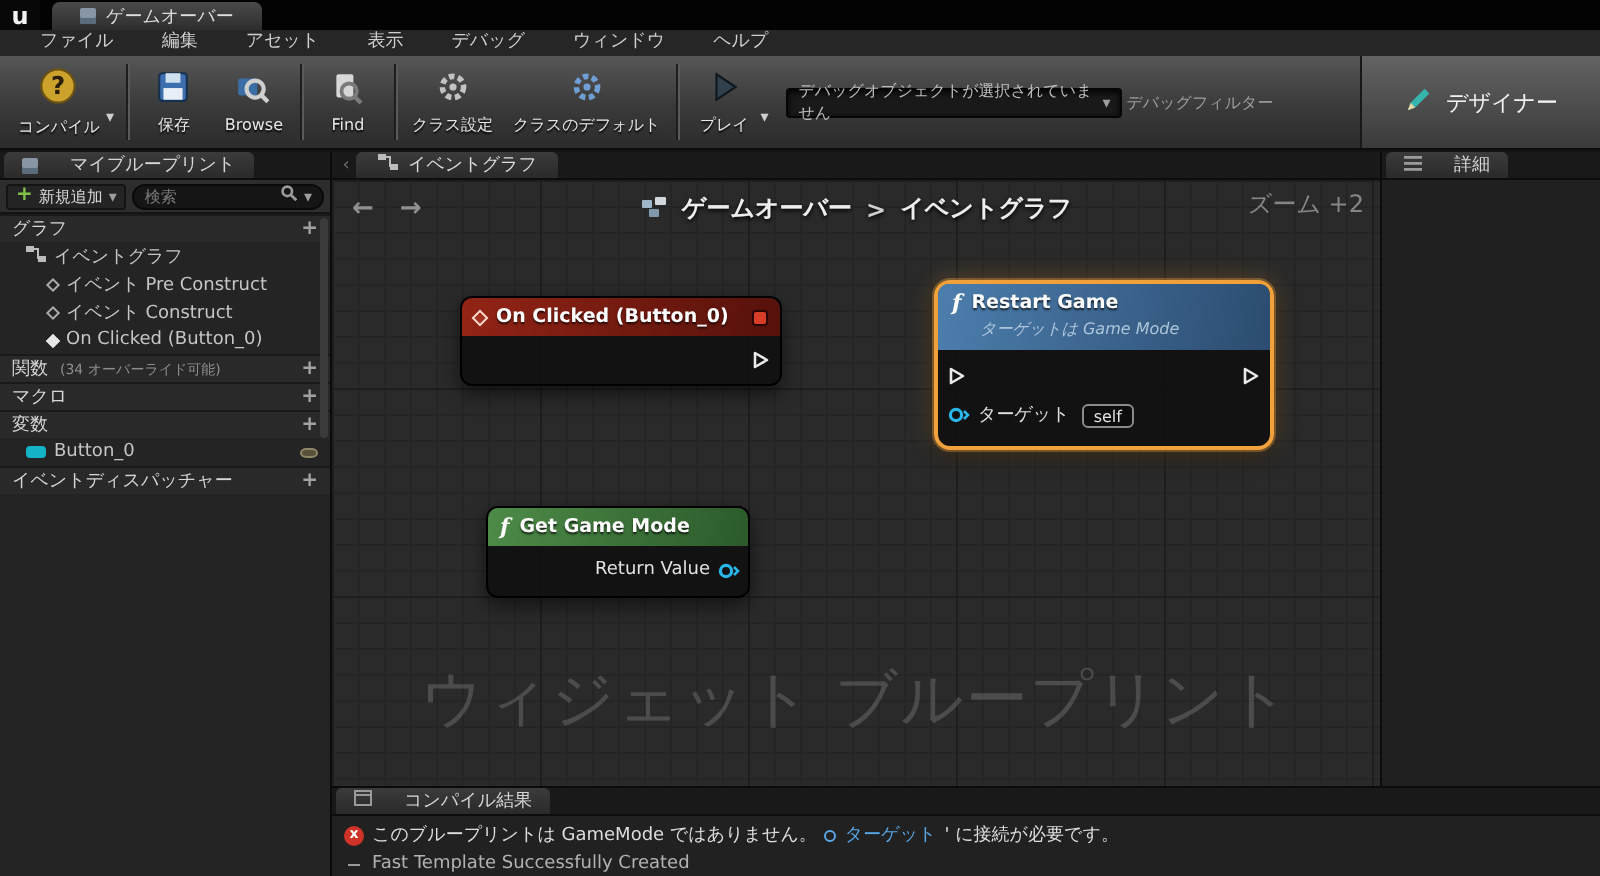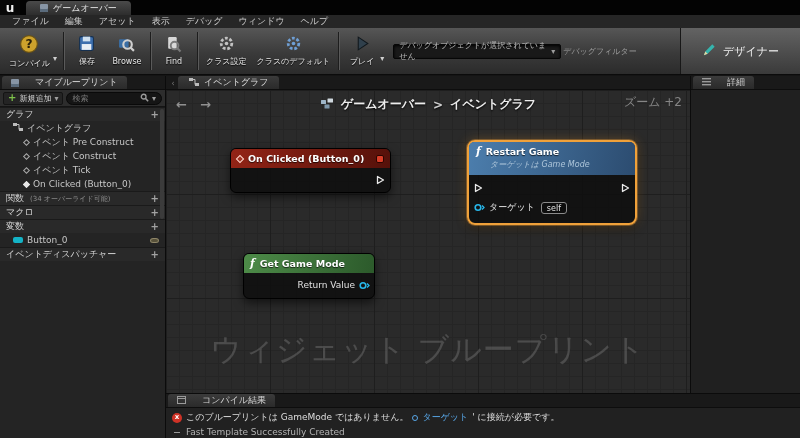--- a/index.html
+++ b/index.html
@@ -9,21 +9,21 @@
     background:#141414; color:#c8c8c8; font-size:9px;
     font-family:"DejaVu Sans","Liberation Sans",sans-serif;
   }
   
   .titlebar{position:absolute;left:0;top:0;right:0;height:15px;background:#030303;display:flex;align-items:stretch;}
   .logo{width:20px;background:#080808;color:#f2f2f2;font-weight:bold;font-size:12px;display:flex;align-items:center;justify-content:center;line-height:1;}
   .doc-tab{margin-left:6px;margin-top:1px;display:flex;align-items:center;gap:5px;padding:0 14px;background:linear-gradient(#4a4a4a,#2d2d2d);border-radius:4px 4px 0 0;color:#ddd;}
   .doc-tab-icon{width:8px;height:8px;border-radius:1px;background:#8795a5;box-shadow:inset 0 -3px 0 #5a6b7c;}
   
   .menubar{position:absolute;left:0;top:15px;right:0;height:13px;background:#262626;display:flex;align-items:center;padding-left:4px;}
-  .menu-item{padding:0 8px;color:#cfcfcf;line-height:13px;}
+  .menu-item{padding:0 8px;color:#cfcfcf;line-height:13px;margin-left:8px;}
   
   .toolbar{position:absolute;left:0;top:28px;right:0;height:47px;background:linear-gradient(#565656,#3a3a3a 55%,#2b2b2b);border-bottom:1px solid #0b0b0b;display:flex;align-items:center;padding-left:4px;}
   .tb-btn{display:flex;flex-direction:column;align-items:center;justify-content:center;gap:2px;min-width:40px;height:44px;padding:0 5px;}
   .tb-btn .lbl{font-size:8px;color:#e8e8e8;text-shadow:0 1px 1px #000;white-space:nowrap;}
   .tb-caret{color:#cfcfcf;font-size:8px;align-self:center;margin:14px 3px 0 -2px;}
   .tb-sep{width:1px;height:38px;background:#1d1d1d;box-shadow:1px 0 0 #5a5a5a;margin:0 3px;}
   .debug-filter{display:flex;flex-direction:row;align-items:center;gap:2px;margin-left:6px;}
   .df-box{width:168px;height:15px;background:#191919;border:1px solid #060606;border-radius:2px;display:flex;align-items:center;justify-content:space-between;padding:0 5px;color:#bdbdbd;font-size:8px;box-shadow:inset 0 1px 3px #000;}
   .df-caret{color:#9d9d9d;font-size:8px;}
   .df-label{font-size:8px;color:#9e9e9e;}
@@ -235,24 +235,20 @@
     </div>
     <div class="sb-row ind2">
       <span class="diamond"></span>
       <span>イベント Pre Construct</span>
     </div>
     <div class="sb-row ind2">
       <span class="diamond"></span>
       <span>イベント Construct</span>
     </div>
     <div class="sb-row ind2">
-      <span class="diamond"></span>
-      <span>イベント Tick</span>
-    </div>
-    <div class="sb-row ind2">
       <span class="diamond filled"></span>
       <span>On Clicked (Button_0)</span>
     </div>
     <div class="sb-row section">
       <span>関数</span>
       <span class="func-hint">(34 オーバーライド可能)</span>
       <span class="sb-plus">+</span>
     </div>
     <div class="sb-row section">
       <span>マクロ</span>

